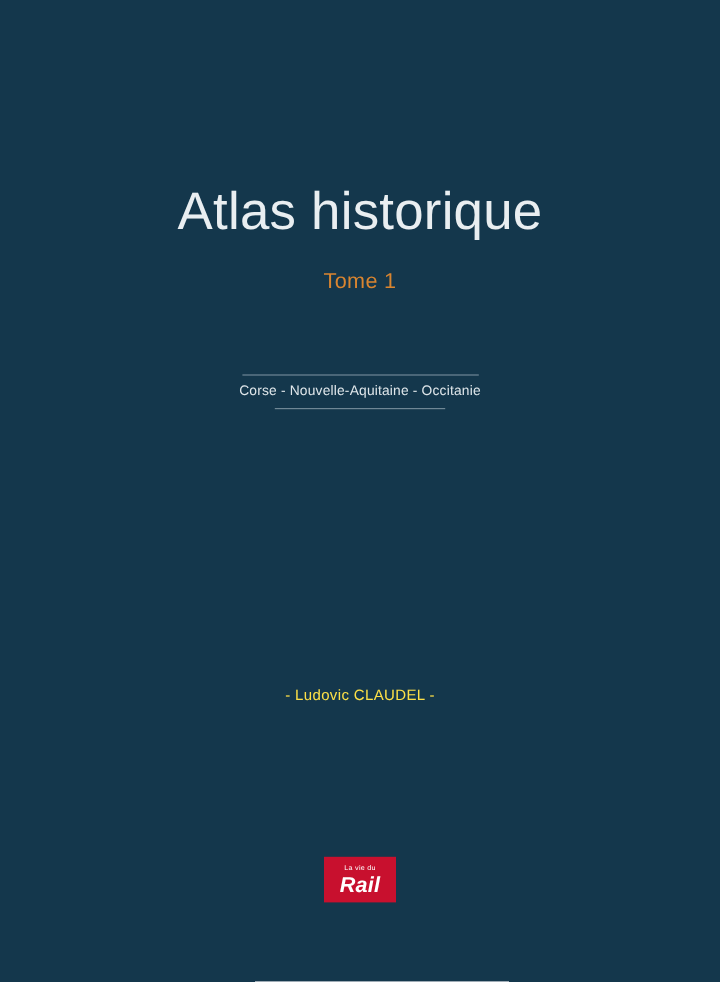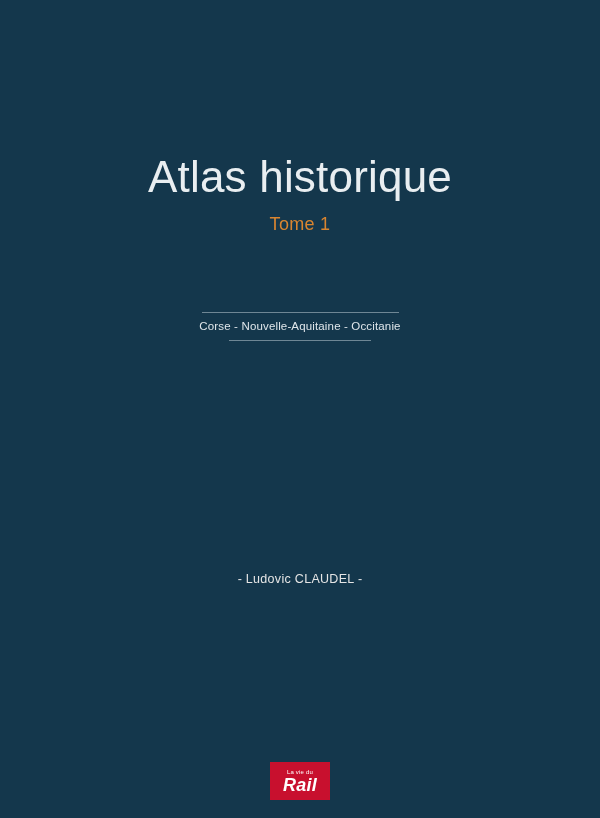--- a/index.html
+++ b/index.html
@@ -32,21 +32,21 @@
     font-size: 44px;
     line-height: 1.22;
     font-weight: 400;
     letter-spacing: 0.2px;
     margin: 0;
     padding: 0 60px;
   }
   .tome {
     color: #d98530;
     font-size: 18px;
-    margin-top: 10px;
+    margin-top: 20px;
     letter-spacing: 0.3px;
   }
   .regions-block {
     position: absolute;
     top: 312px;
     left: 0;
     width: 600px;
     text-align: center;
   }
   .rule {
@@ -62,28 +62,28 @@
     line-height: 1.55;
     padding: 5px 0 4px 0;
     letter-spacing: 0.15px;
   }
   .author {
     position: absolute;
     top: 572px;
     left: 0;
     width: 600px;
     text-align: center;
-    color: #e5e5e5;
+    color: #fde047;
     font-size: 12.5px;
     letter-spacing: 0.3px;
   }
   .logo {
     position: absolute;
     left: 270px;
-    top: 762px;
+    top: 714px;
     width: 60px;
     height: 38px;
     background: #c8102e;
     color: #ffffff;
     display: flex;
     flex-direction: column;
     align-items: center;
     justify-content: center;
     line-height: 1;
   }

